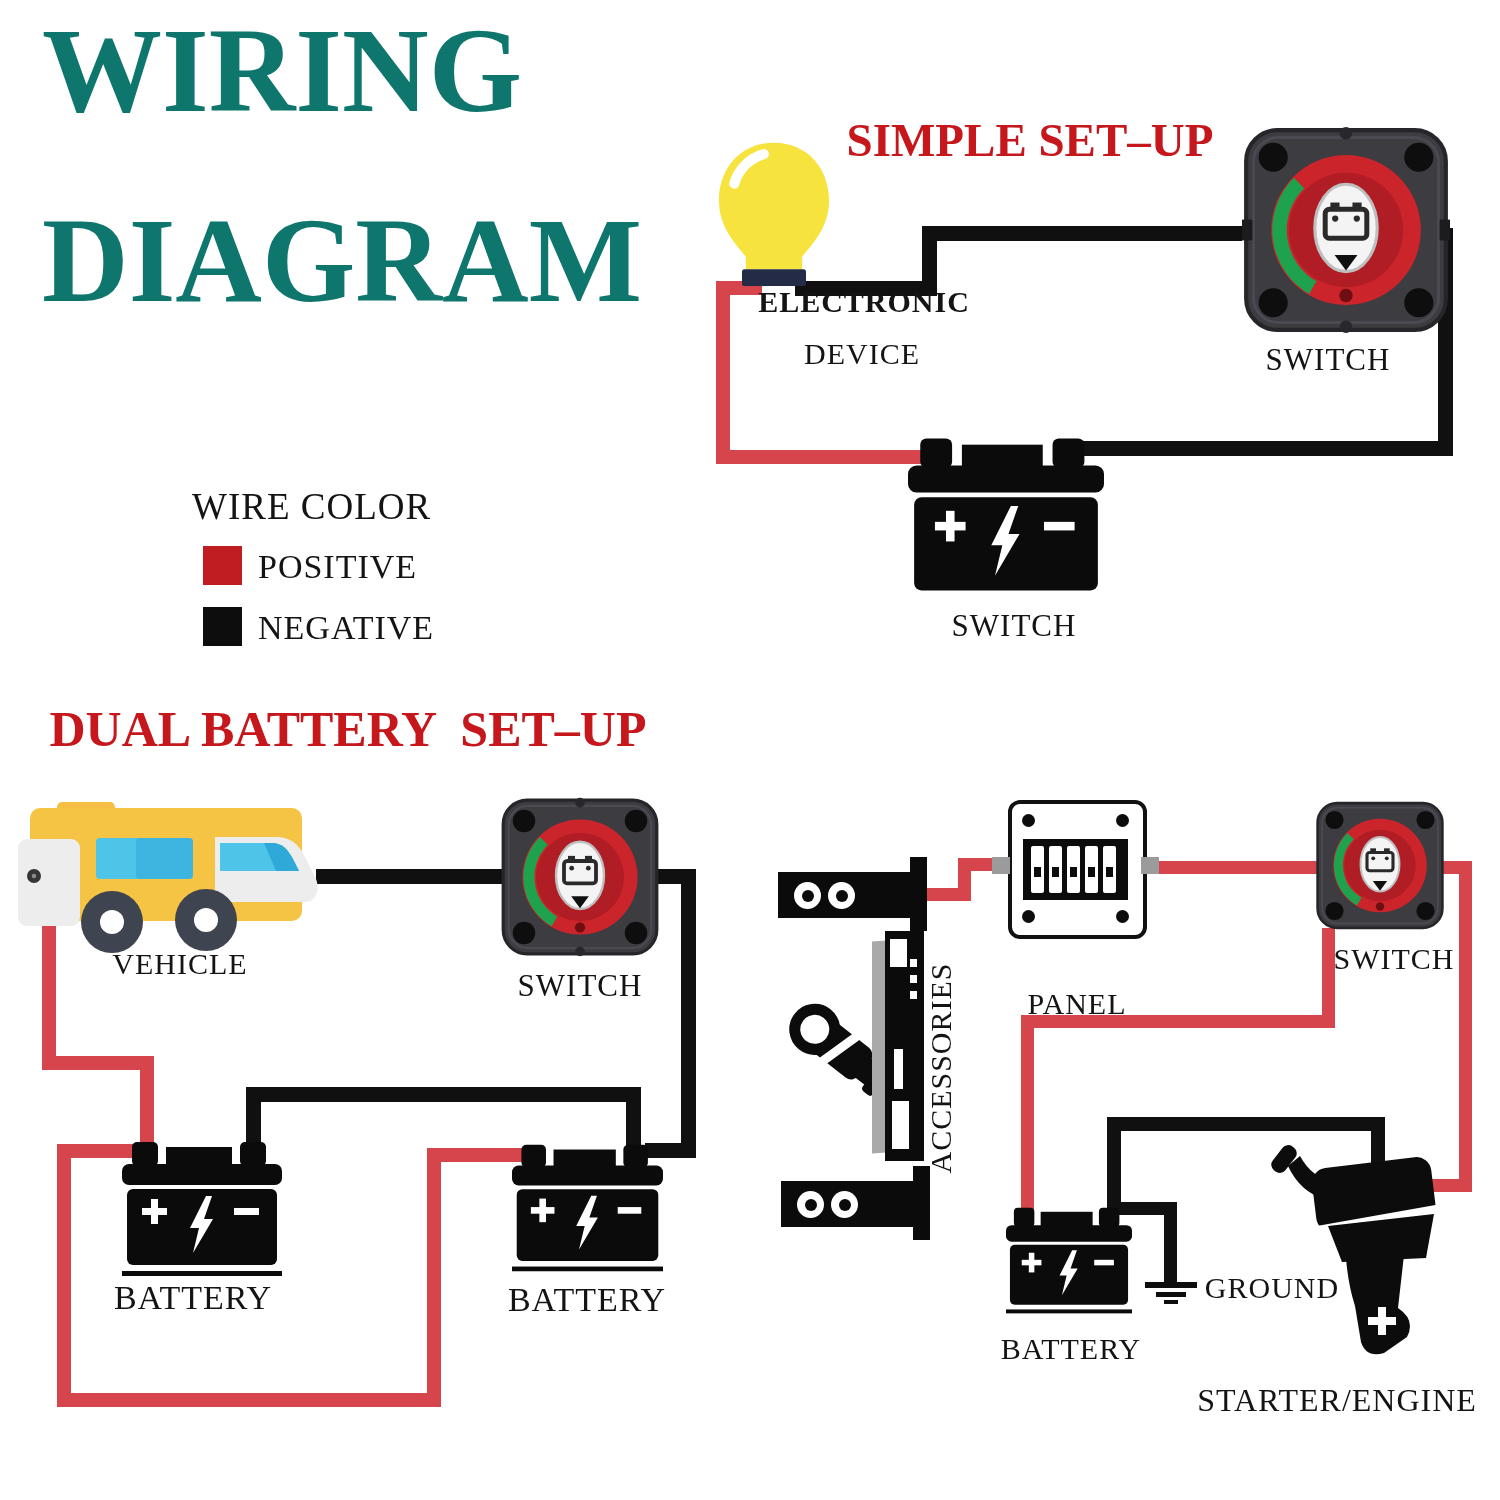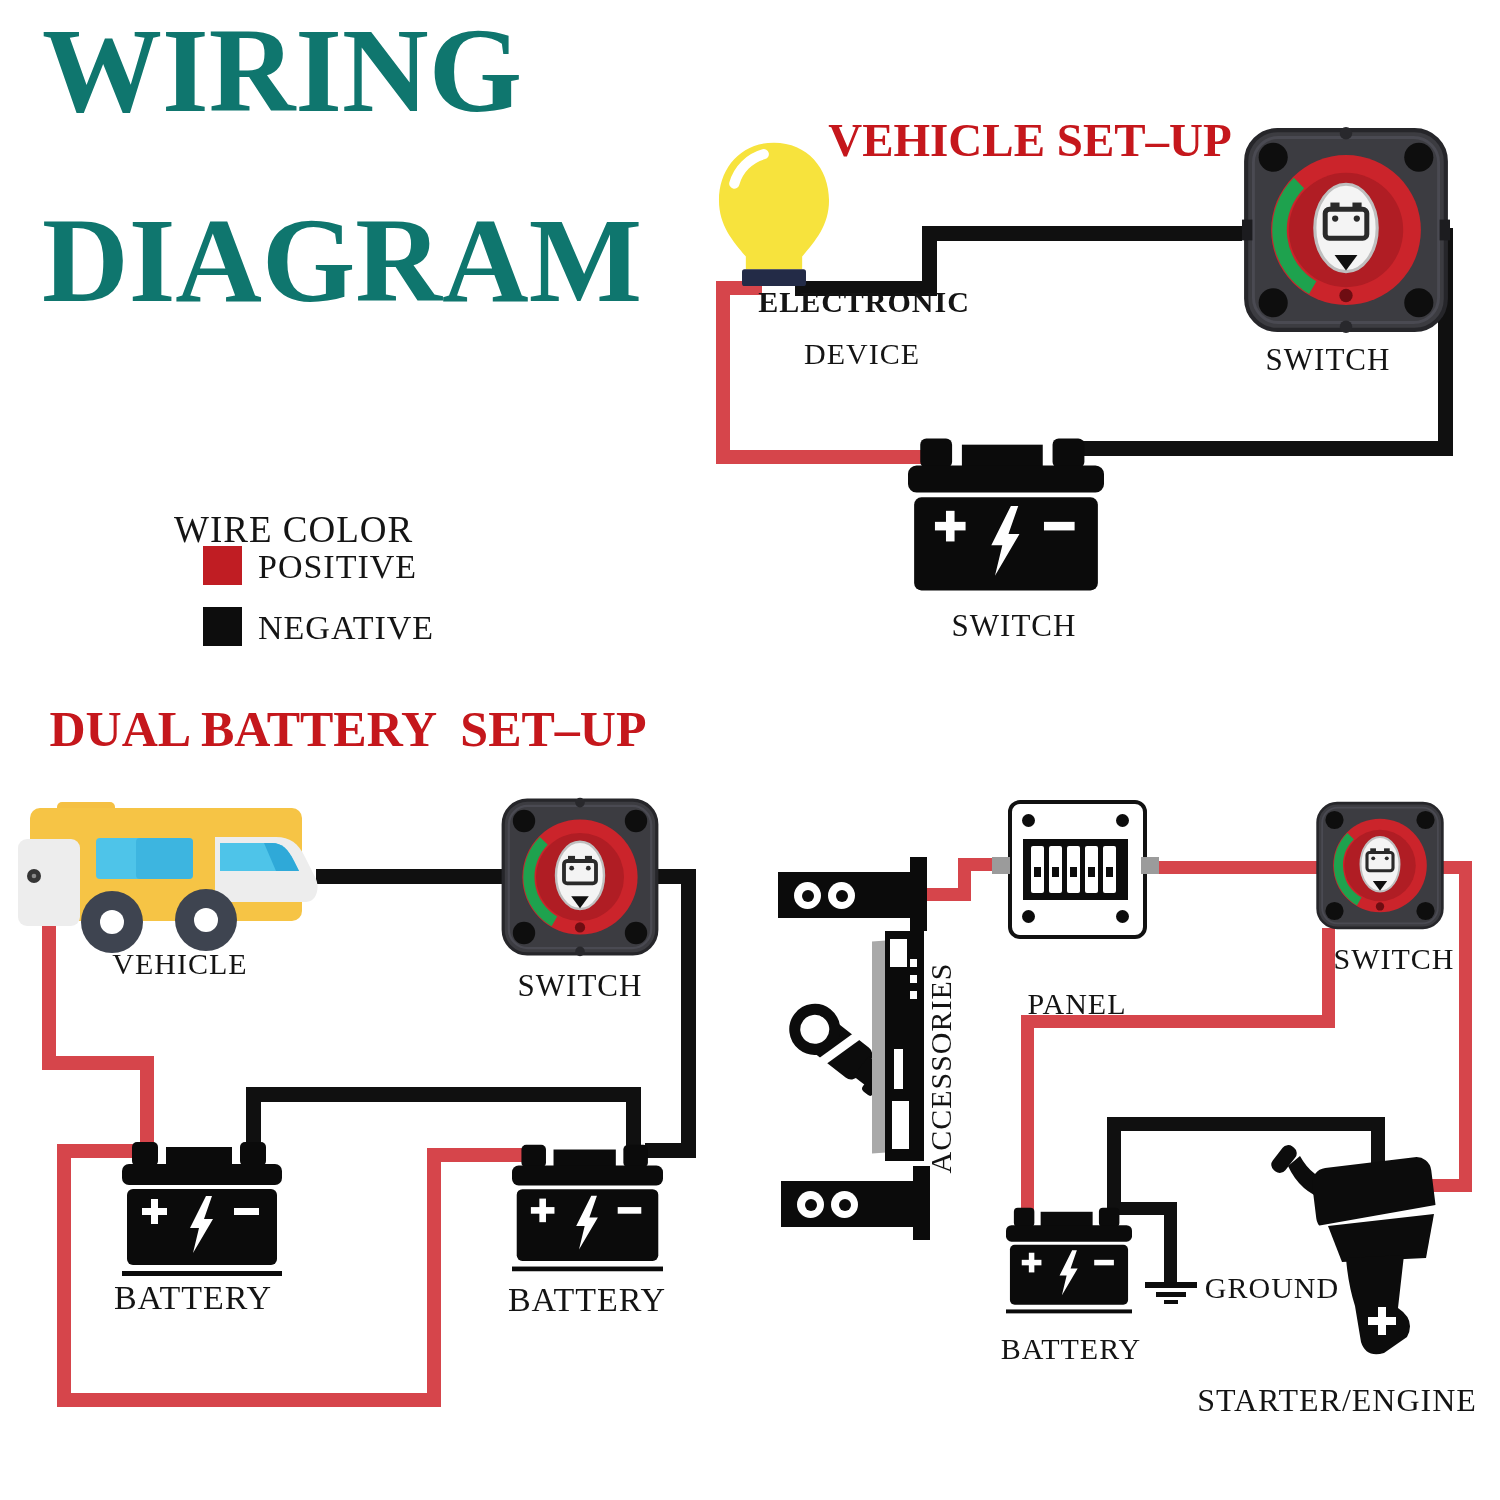--- a/index.html
+++ b/index.html
@@ -33,27 +33,27 @@
   .stub{position:absolute;background:#9b9b9b;}
 </style>
 </head>
 <body>
 
 <div class="canvas">
 
   <div class="big-title" style="top:11px;">WIRING</div>
   <div class="big-title" style="top:201px;text-align:right;">DIAGRAM</div>
 
-  <div class="legend-heading" style="left:174px;top:485px;margin-top:23px;">WIRE COLOR</div>
+  <div class="legend-heading" style="left:192px;top:485px;">WIRE COLOR</div>
   <div class="swatch" style="left: 203px; top: 546px; background: rgb(192, 29, 35);"></div>
   <div class="legend-label" style="left:258px;top:548px;">POSITIVE</div>
   <div class="swatch" style="left: 203px; top: 607px; background: rgb(13, 13, 13);"></div>
   <div class="legend-label" style="left:258px;top:609px;">NEGATIVE</div>
 
-  <div class="sec-heading" style="left:1030px;top:117px;font-size:47px;">VEHICLE SET–UP</div>
+  <div class="sec-heading" style="left:1030px;top:117px;font-size:47px;">SIMPLE SET–UP</div>
   <div class="sec-heading" style="left:348px;top:704px;font-size:50px;">DUAL BATTERY  SET–UP</div>
 
   <div class="w neg" style="left:795px;top:281px;width:142px;height:15px;"></div>
   <div class="w neg" style="left:922px;top:226px;width:15px;height:70px;"></div>
   <div class="w neg" style="left:922px;top:226px;width:320px;height:15px;"></div>
   <div class="w neg" style="left:1438px;top:228px;width:15px;height:228px;"></div>
   <div class="w neg" style="left:1078px;top:441px;width:375px;height:15px;"></div>
   <div class="w pos" style="left:716px;top:281px;width:46px;height:14px;"></div>
   <div class="w pos" style="left:716px;top:281px;width:14px;height:183px;"></div>
   <div class="w pos" style="left:716px;top:450px;width:218px;height:14px;"></div>

